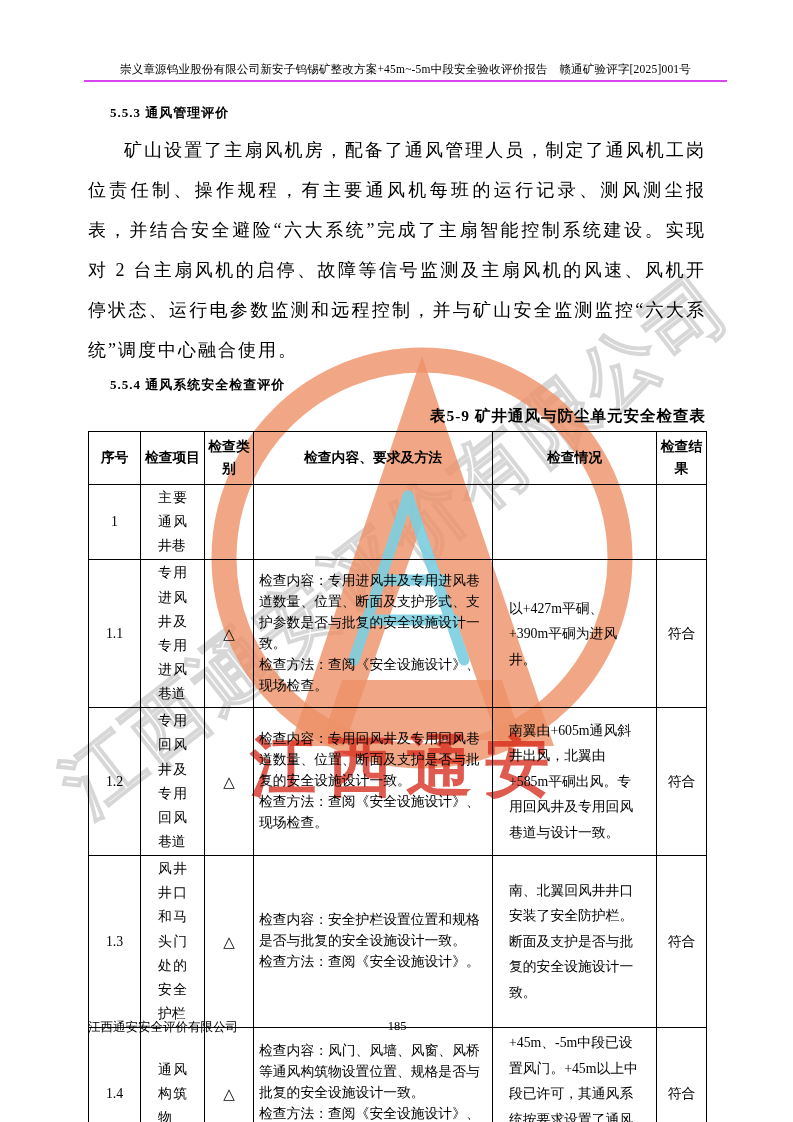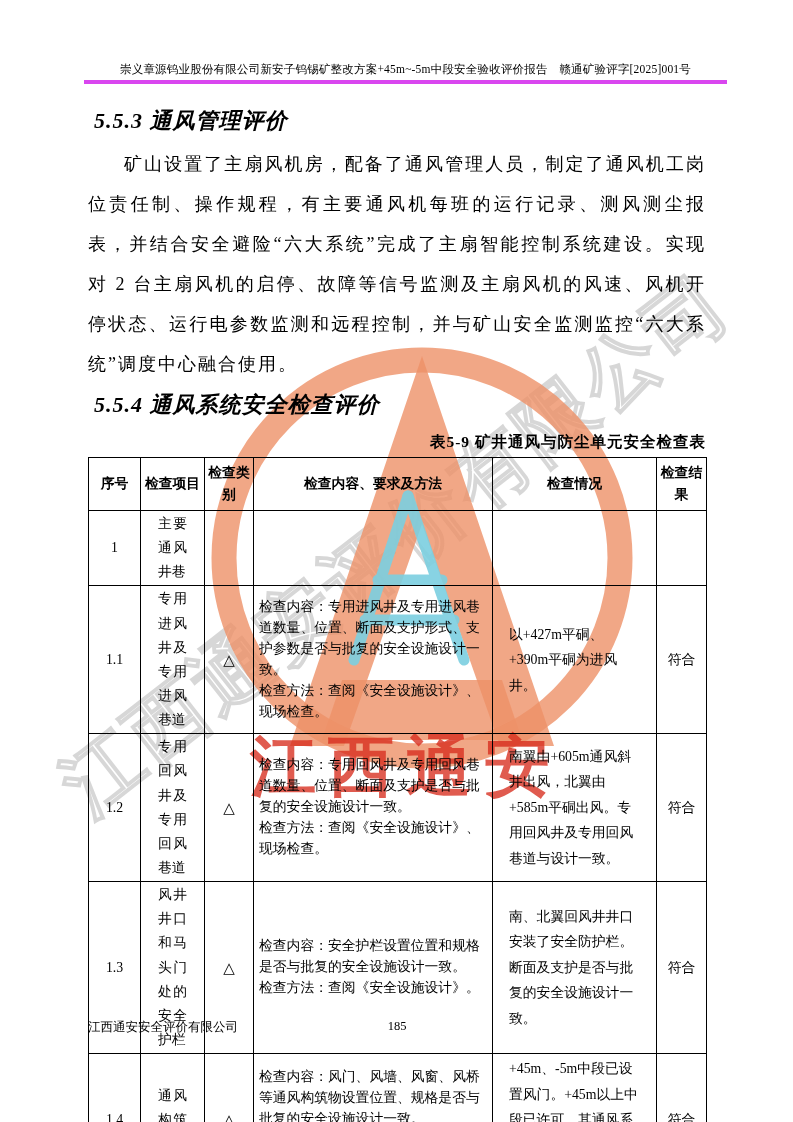--- a/index.html
+++ b/index.html
@@ -5,26 +5,26 @@
   * { margin:0; padding:0; box-sizing:border-box; }
   html,body { background:#e8e8e8; }
   .page {
     position:relative; width:793px; height:1122px; margin:0 auto;
     background:#ffffff; overflow:hidden;
     font-family:"Liberation Serif","DejaVu Serif",serif; color:#000;
   }
   .doc-header {
     margin:62px 66px 0 84px;
     font-size:11.5px; letter-spacing:0.2px; white-space:nowrap;
-    text-align:center; border-bottom:4px solid #d946ef; padding-bottom:3px;
+    text-align:center; border-bottom:2px solid #d946ef; padding-bottom:3px;
   }
   .body-col { margin:0 87px 0 88px; }
   .sec-heading {
-    margin-top:22px; margin-left:6px;
-    font-size:22px; font-weight:bold; letter-spacing:1px;font-style:italic;
+    margin-top:22px; margin-left:22px;
+    font-size:13px; font-weight:bold; letter-spacing:1px;
   }
   .para {
     margin-top:8px; font-size:18px; line-height:40px; letter-spacing:2px;
     text-align:justify; text-indent:2em;
   }
   .tbl-caption {
     margin-top:12px; text-align:right; font-size:15.5px; font-weight:bold;
     letter-spacing:1px;
   }
   table.chk {

